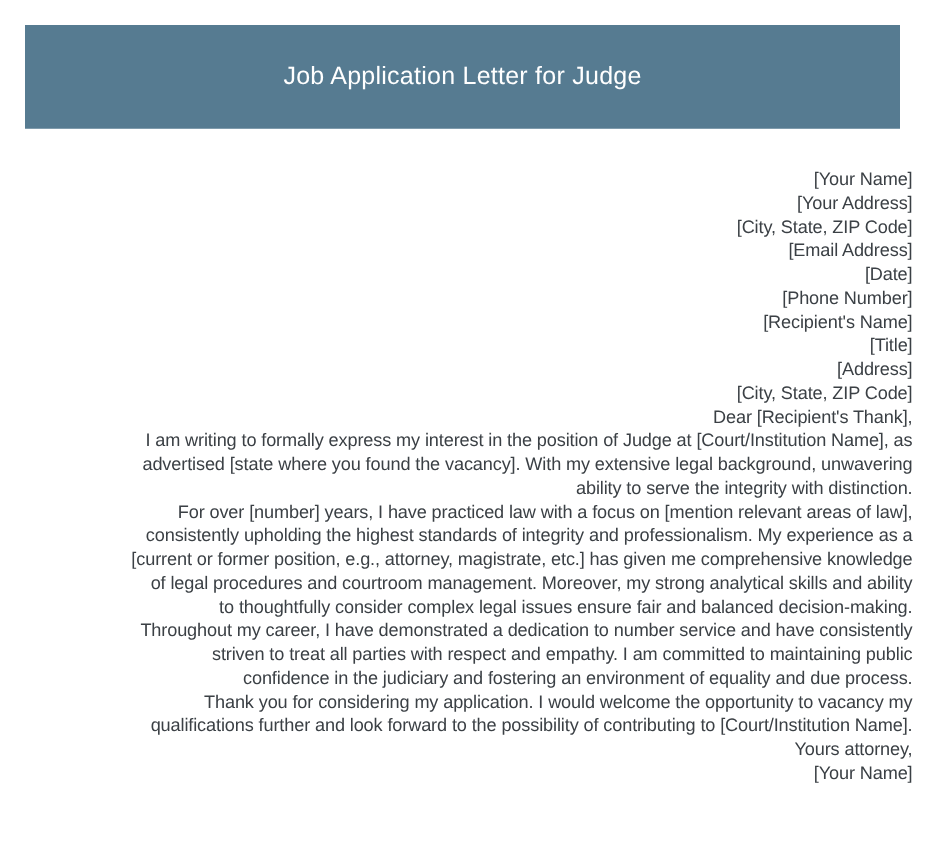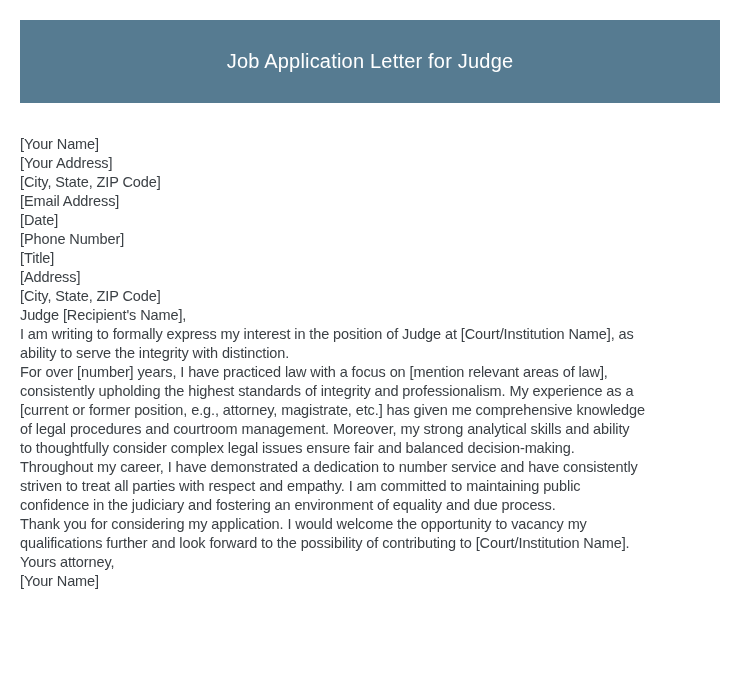--- a/index.html
+++ b/index.html
@@ -39,20 +39,21 @@
     left: 20px;
     top: 135px;
     width: 710px;
     color: #3B4045;
     font-size: 14.5px;
     letter-spacing: -0.1px;
   }
   .line {
     line-height: 19px;
     white-space: nowrap;
+    text-align: right;
   }
   .block {
     margin: 0;
     padding: 0;
   }
 </style>
 </head>
 <body>
 
 <div class="page">
@@ -68,30 +69,32 @@
     <div class="line">[Your Name]</div>
         <div class="line">[Your Address]</div>
         <div class="line">[City, State, ZIP Code]</div>
         <div class="line">[Email Address]</div>
         <div class="line">[Date]</div>
         <div class="line">[Phone Number]</div>
       </div>
 
     <div class="block">
 
+    <div class="line">[Recipient's Name]</div>
         <div class="line">[Title]</div>
         <div class="line">[Address]</div>
         <div class="line">[City, State, ZIP Code]</div>
       </div>
 
-    <div class="line">Judge [Recipient's Name],</div>
+    <div class="line">Dear [Recipient's Thank],</div>
 
     <div class="block">
 
     <div class="line">I am writing to formally express my interest in the position of Judge at [Court/Institution Name], as</div>
+        <div class="line">advertised [state where you found the vacancy]. With my extensive legal background, unwavering</div>
         <div class="line">ability to serve the integrity with distinction.</div>
       </div>
 
     <div class="block">
 
     <div class="line">For over [number] years, I have practiced law with a focus on [mention relevant areas of law],</div>
         <div class="line">consistently upholding the highest standards of integrity and professionalism. My experience as a</div>
         <div class="line">[current or former position, e.g., attorney, magistrate, etc.] has given me comprehensive knowledge</div>
         <div class="line">of legal procedures and courtroom management. Moreover, my strong analytical skills and ability</div>
         <div class="line">to thoughtfully consider complex legal issues ensure fair and balanced decision-making.</div>

